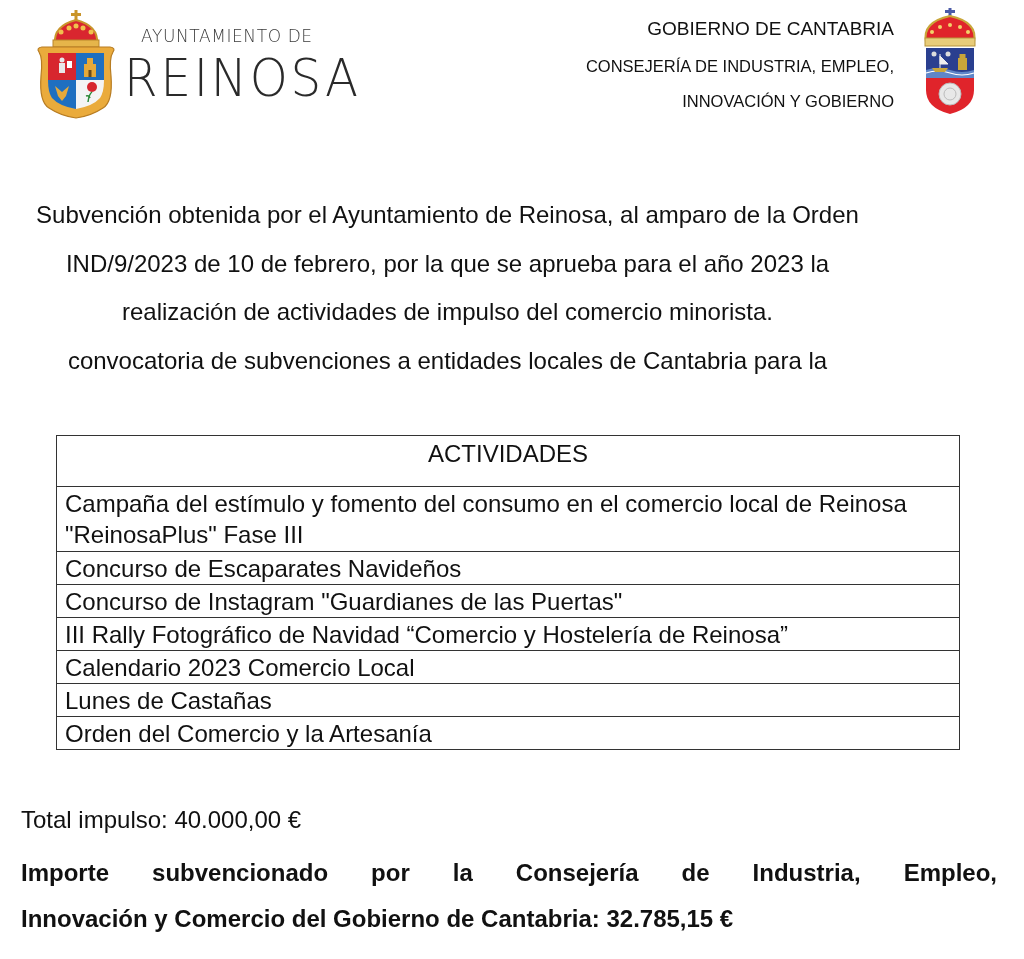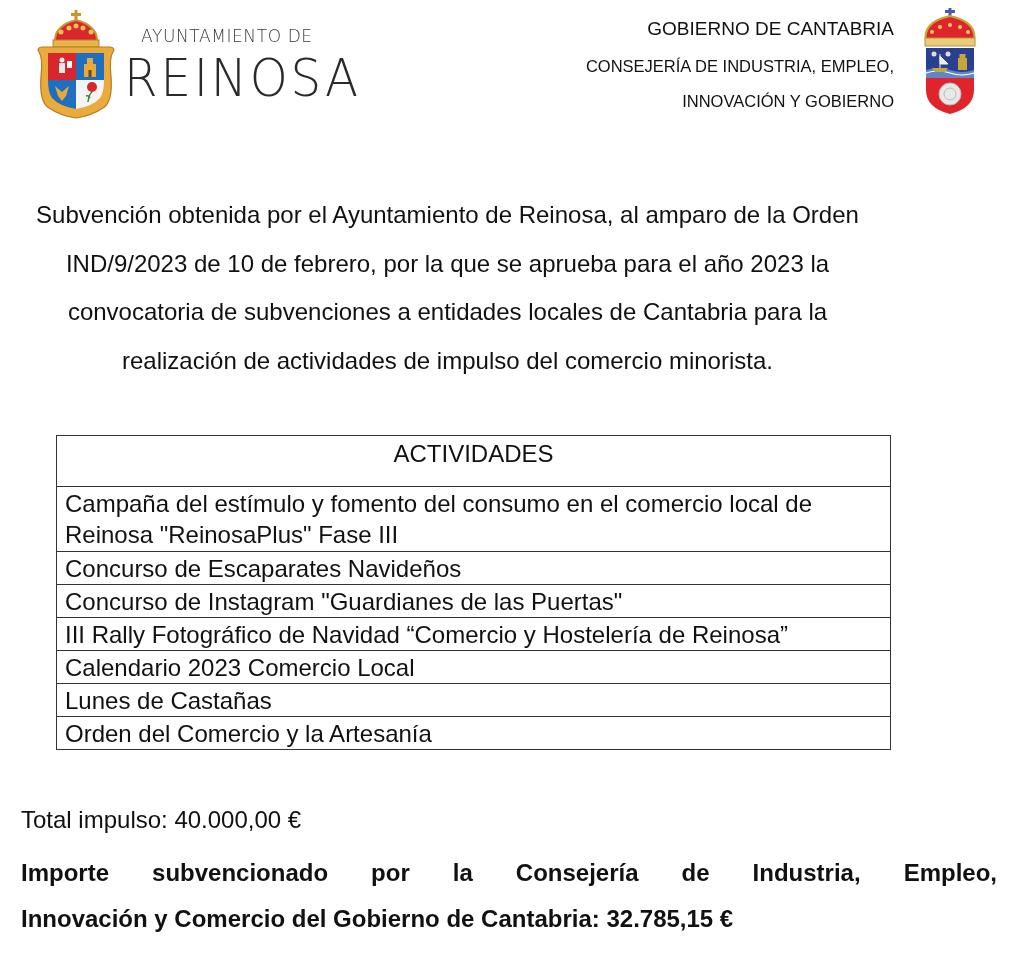--- a/index.html
+++ b/index.html
@@ -21,21 +21,21 @@
   #gob-cons1 { top: 57px; font-size: 16.5px; }
   #gob-cons2 { top: 92px; font-size: 16.5px; }
   #cantabria-crest { left: 918px; top: 4px; width: 64px; height: 112px; }
 
   
   #intro { left: 0; top: 191px; width: 895px; text-align: center; font-size: 24px;
     line-height: 48.5px; color: #111; }
   #intro div { white-space: nowrap; }
 
   
-  #activities-table { left: 56px; top: 435px; width: 835px; border-collapse: collapse; }
+  #activities-table { left: 56px; top: 435px; width: 904px; border-collapse: collapse; }
   #activities-table td, #activities-table th { border: 1.5px solid #333; padding: 0 8px;
     font-size: 24px; font-weight: normal; text-align: left; line-height: 31px; color: #111; }
   #activities-table th { text-align: center; height: 48px; vertical-align: top; padding-top: 2px; }
   #activities-table td { height: 32px; vertical-align: middle; }
 
   
   #total { left: 21px; top: 806px; font-size: 24px; white-space: nowrap; }
   #importe { left: 21px; top: 850px; width: 976px; font-size: 24px; font-weight: bold;
     line-height: 46px; }
   #importe .l1 { text-align: justify; text-align-last: justify; display: block; }
@@ -105,22 +105,22 @@
       <circle cx="30" cy="50" r="2.5" fill="#ddd"></circle>
     <path d="M8 74 L56 74 L56 86 Q56 104 32 110 Q8 104 8 86 Z" fill="#e0242b"></path>
     <circle cx="32" cy="90" r="11" fill="#e8e8e8" stroke="#bbb" stroke-width="1"></circle>
     <circle cx="32" cy="90" r="6" fill="none" stroke="#bbb" stroke-width="1"></circle>
   </svg>
 </div>
 
 <div class="abs" id="intro">
   <div>Subvención obtenida por el Ayuntamiento de Reinosa, al amparo de la Orden</div>
   <div>IND/9/2023 de 10 de febrero, por la que se aprueba para el año 2023 la</div>
+  <div>realización de actividades de impulso del comercio minorista.</div>
   <div>convocatoria de subvenciones a entidades locales de Cantabria para la</div>
-  <div>realización de actividades de impulso del comercio minorista.</div>
 </div>
 
 <table class="abs" id="activities-table">
   <thead>
     <tr>
       <th>ACTIVIDADES</th>
     </tr>
   </thead>
   <tbody>
     <tr>

